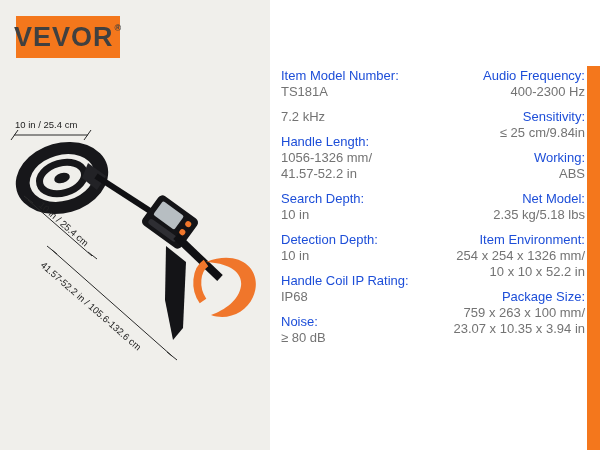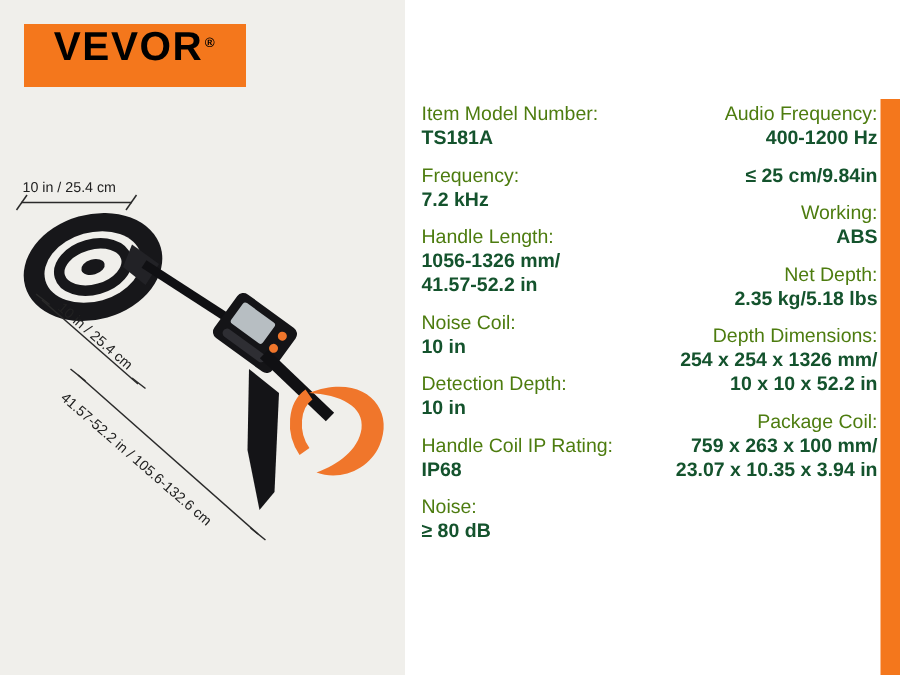--- a/index.html
+++ b/index.html
@@ -5,32 +5,32 @@
   html,body{margin:0;padding:0;background:#ffffff;}
   .canvas{
     position:relative;width:600px;height:450px;overflow:hidden;
     background:#ffffff;font-family:"Liberation Sans",sans-serif;
   }
   .left-panel{
     position:absolute;left:0;top:0;width:270px;height:450px;
     background:#f0efeb;
   }
   .logo{
-    position:absolute;left:16px;top:16px;width:148px;height:42px;
-    background:#f4771c;color:#000000;display:flex;align-items:flex-start;justify-content:center;
+    position:absolute;left:16px;top:16px;width:104px;height:42px;
+    background:#f4771c;color:#404040;display:flex;align-items:center;justify-content:center;
     font-weight:bold;font-size:27px;letter-spacing:1px;z-index:3;
   }
   .logo .reg{font-size:9px;font-weight:bold;align-self:flex-start;margin-top:7px;margin-left:1px;}
   .illustration{position:absolute;left:0;top:0;width:270px;height:450px;}
   .spec-col{position:absolute;top:68px;}
   #spec-col-1{left:281px;width:148px;}
   #spec-col-2{left:429px;width:156px;text-align:right;}
   .spec-item{margin-bottom:9px;}
-  .spec-label{font-size:13px;line-height:16px;color:#4d7c0f;}
-  .spec-value{font-size:13px;line-height:16px;font-weight:bold;color:#14532d;white-space:pre-line;}
+  .spec-label{font-size:13px;line-height:16px;color:#1d4ed8;}
+  .spec-value{font-size:13px;line-height:16px;font-weight:normal;color:#737373;white-space:pre-line;}
   .orange-bar{
     position:absolute;right:0;top:66px;width:13px;height:384px;background:#f4771c;
   }
   text.dim{font-family:"Liberation Sans",sans-serif;font-size:9.5px;fill:#222222;}
 </style>
 </head>
 <body>
 
 <div class="canvas">
 
@@ -93,32 +93,31 @@
   </div>
 
   <div class="spec-col" id="spec-col-1">
   <div class="spec-item">
     <div class="spec-label">Item Model Number:</div>
     <div class="spec-value">TS181A</div>
   </div>
 
 
   <div class="spec-item">
-    <div class="spec-label">Frequency:</div>
     <div class="spec-value">7.2 kHz</div>
   </div>
 
   <div class="spec-item">
     <div class="spec-label">Handle Length:</div>
     <div class="spec-value">1056-1326 mm/
 41.57-52.2 in</div>
   </div>
 
   <div class="spec-item">
-    <div class="spec-label">Noise Coil:</div>
+    <div class="spec-label">Search Depth:</div>
     <div class="spec-value">10 in</div>
   </div>
 
   <div class="spec-item">
     <div class="spec-label">Detection Depth:</div>
     <div class="spec-value">10 in</div>
   </div>
 
   <div class="spec-item">
     <div class="spec-label">Handle Coil IP Rating:</div>
@@ -126,47 +125,48 @@
   </div>
 
   <div class="spec-item">
     <div class="spec-label">Noise:</div>
     <div class="spec-value">≥ 80 dB</div>
   </div>
 </div>
   <div class="spec-col" id="spec-col-2">
   <div class="spec-item">
     <div class="spec-label">Audio Frequency:</div>
-    <div class="spec-value">400-1200 Hz</div>
+    <div class="spec-value">400-2300 Hz</div>
   </div>
 
   <div class="spec-item">
+    <div class="spec-label">Sensitivity:</div>
     <div class="spec-value">≤ 25 cm/9.84in</div>
   </div>
 
   <div class="spec-item">
   </div>
 
   <div class="spec-item">
     <div class="spec-label">Working:</div>
     <div class="spec-value">ABS</div>
   </div>
 
   <div class="spec-item">
-    <div class="spec-label">Net Depth:</div>
+    <div class="spec-label">Net Model:</div>
     <div class="spec-value">2.35 kg/5.18 lbs</div>
   </div>
 
   <div class="spec-item">
-    <div class="spec-label">Depth Dimensions:</div>
+    <div class="spec-label">Item Environment:</div>
     <div class="spec-value">254 x 254 x 1326 mm/
 10 x 10 x 52.2 in</div>
   </div>
 
   <div class="spec-item">
-    <div class="spec-label">Package Coil:</div>
+    <div class="spec-label">Package Size:</div>
     <div class="spec-value">759 x 263 x 100 mm/
 23.07 x 10.35 x 3.94 in</div>
   </div>
 </div>
 
   <div class="orange-bar"></div>
 </div>
 
 </body></html>

